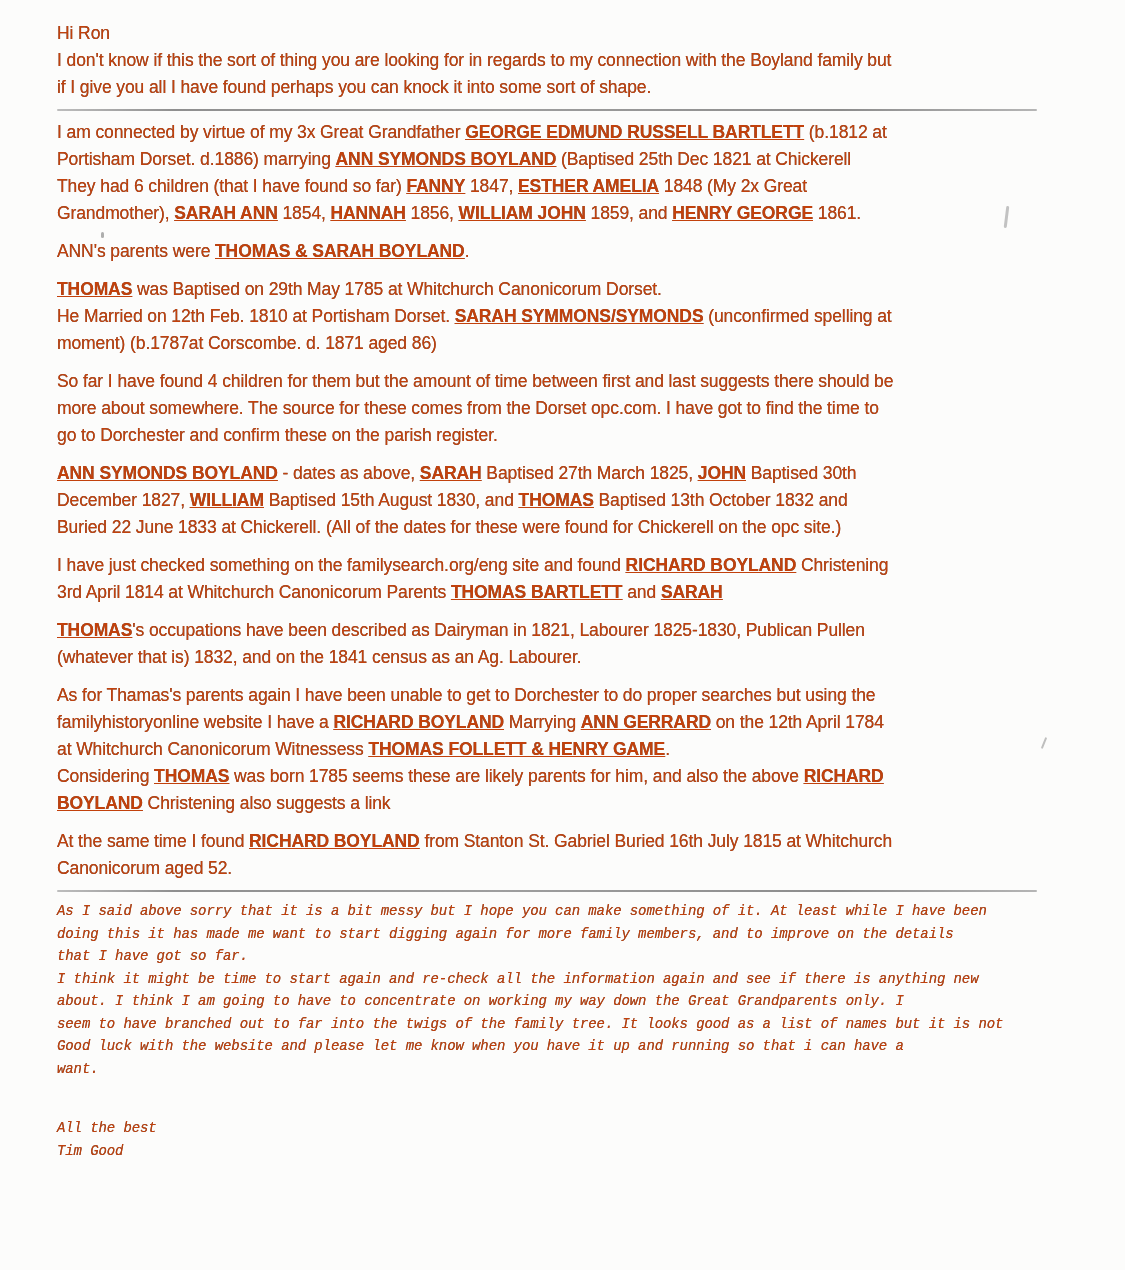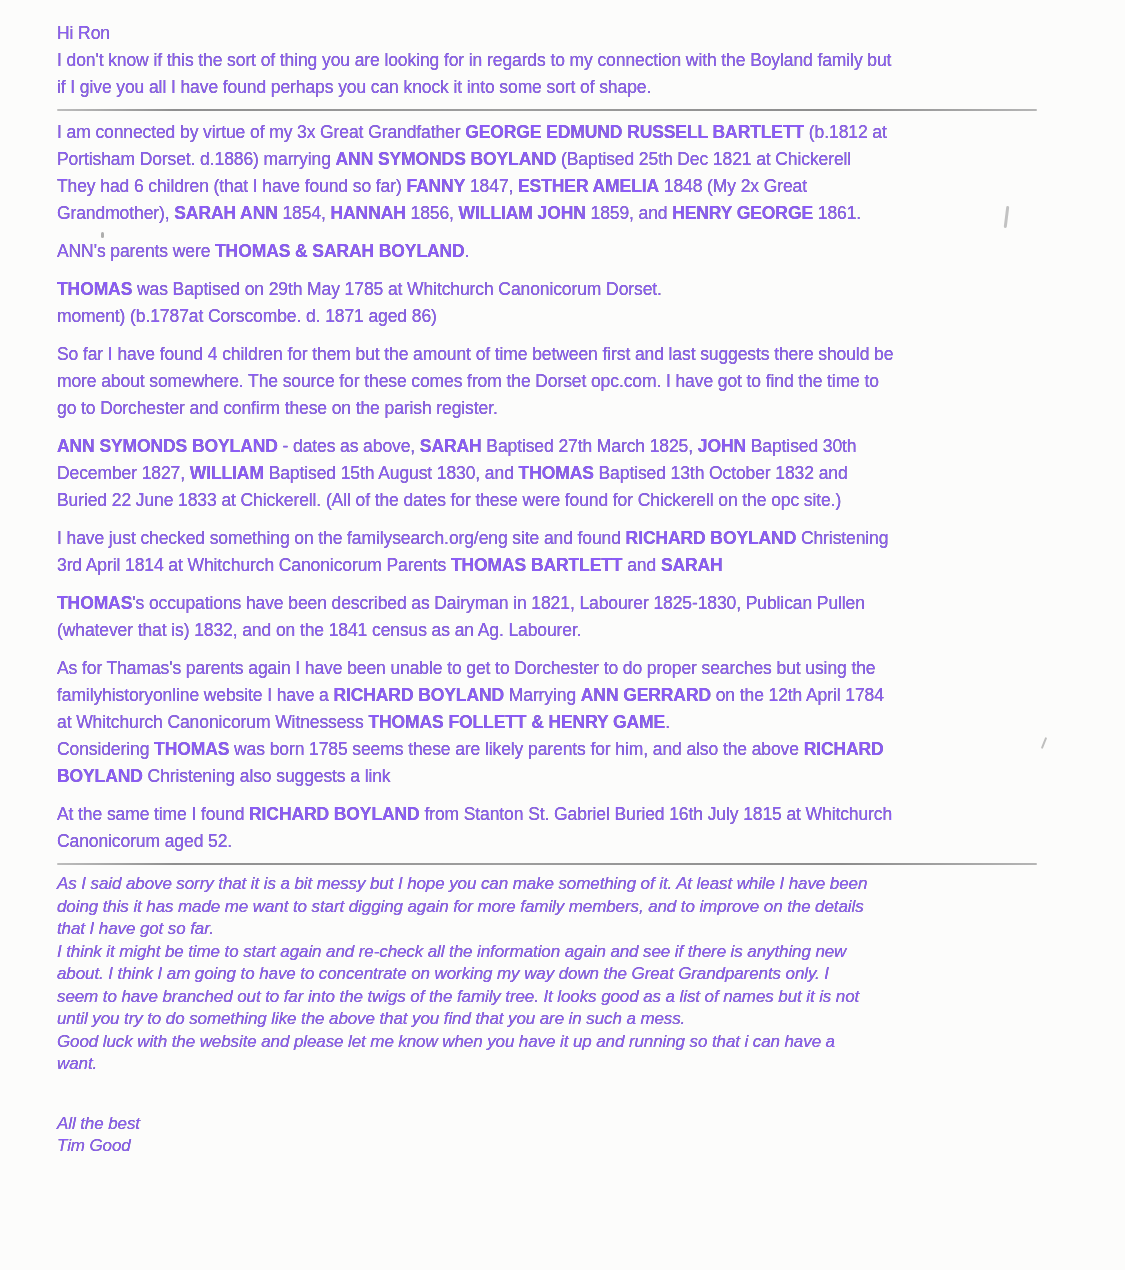--- a/index.html
+++ b/index.html
@@ -8,30 +8,30 @@
     background: #ffffff;
     font-family: "Liberation Sans", sans-serif;
     overflow: hidden;
   }
   .page {
     position: relative;
     width: 1125px; height: 1270px;
     box-sizing: border-box;
     padding: 20px 0 0 57px;
     background: #fcfcfb;
-    color: #8b5cf6;
+    color: #c2410c;
   }
   #letter-body { width: 1068px; }
   .para { margin: 0; text-shadow: 0 0 0.5px rgba(35,35,35,0.75); }
   .para .ln { white-space: nowrap; }
   .para.roman { font-size: 17.5px; line-height: 27px; letter-spacing: -0.1px; }
-  .para.italic { font-size: 17px; line-height: 22.5px; font-style: italic; letter-spacing: -0.1px; }
+  .para.italic { font-size: 14px; line-height: 22.5px; font-style: italic; letter-spacing: -0.1px; font-family: Liberation Mono, monospace; }
   .para + .para { margin-top: 11px; }
   .para.italic + .para.italic { margin-top: 37px; }
-  .para b { font-weight: bold; }
+  .para b { font-weight: bold; text-decoration: underline; }
   .rule {
     height: 2px;
     margin: 8px 88px 8px 0;
     background: linear-gradient(90deg, #bdbdbd, #8f8f8f 12%, #9e9e9e 45%, #8c8c8c 80%, #b5b5b5);
     border-radius: 1px;
   }
   
   .artifact { position: absolute; pointer-events: none; }
   .a1 { left: 1005px; top: 206px; width: 3px; height: 22px;
         background: rgba(125,125,125,0.45); transform: rotate(7deg); border-radius: 2px; }
@@ -55,20 +55,21 @@
         <div class="ln">I am connected by virtue of my 3x Great Grandfather <b>GEORGE EDMUND RUSSELL BARTLETT</b> (b.1812 at</div>
         <div class="ln">Portisham Dorset. d.1886) marrying <b>ANN SYMONDS BOYLAND</b> (Baptised 25th Dec 1821 at Chickerell</div>
         <div class="ln">They had 6 children (that I have found so far) <b>FANNY</b> 1847, <b>ESTHER AMELIA</b> 1848 (My 2x Great</div>
         <div class="ln">Grandmother), <b>SARAH ANN</b> 1854, <b>HANNAH</b> 1856, <b>WILLIAM JOHN</b> 1859, and <b>HENRY GEORGE</b> 1861.</div>
       </div>
       <div class="para roman">
         <div class="ln">ANN's parents were <b>THOMAS &amp; SARAH BOYLAND</b>.</div>
       </div>
       <div class="para roman">
         <div class="ln"><b>THOMAS</b> was Baptised on 29th May 1785 at Whitchurch Canonicorum Dorset.</div>
+        <div class="ln">He Married on 12th Feb. 1810 at Portisham Dorset. <b>SARAH SYMMONS/SYMONDS</b> (unconfirmed spelling at</div>
         <div class="ln">moment) (b.1787at Corscombe. d. 1871 aged 86)</div>
       </div>
       <div class="para roman">
         <div class="ln">So far I have found 4 children for them but the amount of time between first and last suggests there should be</div>
         <div class="ln">more about somewhere. The source for these comes from the Dorset opc.com. I have got to find the time to</div>
         <div class="ln">go to Dorchester and confirm these on the parish register.</div>
       </div>
       <div class="para roman">
         <div class="ln"><b>ANN SYMONDS BOYLAND</b> - dates as above, <b>SARAH</b> Baptised 27th March 1825, <b>JOHN</b> Baptised 30th</div>
         <div class="ln">December 1827, <b>WILLIAM</b> Baptised 15th August 1830, and <b>THOMAS</b> Baptised 13th October 1832 and</div>
@@ -94,21 +95,20 @@
         <div class="ln">Canonicorum aged 52.</div>
       </div>
       <div class="rule"></div>
       <div class="para italic">
         <div class="ln">As I said above sorry that it is a bit messy but I hope you can make something of it. At least while I have been</div>
         <div class="ln">doing this it has made me want to start digging again for more family members, and to improve on the details</div>
         <div class="ln">that I have got so far.</div>
         <div class="ln">I think it might be time to start again and re-check all the information again and see if there is anything new</div>
         <div class="ln">about. I think I am going to have to concentrate on working my way down the Great Grandparents only. I</div>
         <div class="ln">seem to have branched out to far into the twigs of the family tree. It looks good as a list of names but it is not</div>
-        <div class="ln">until you try to do something like the above that you find that you are in such a mess.</div>
         <div class="ln">Good luck with the website and please let me know when you have it up and running so that i can have a</div>
         <div class="ln">want.</div>
       </div>
       <div class="para italic">
         <div class="ln">All the best</div>
         <div class="ln">Tim Good</div>
       </div>
     </div>
   <div class="artifact a1"></div>
   <div class="artifact a2"></div>

